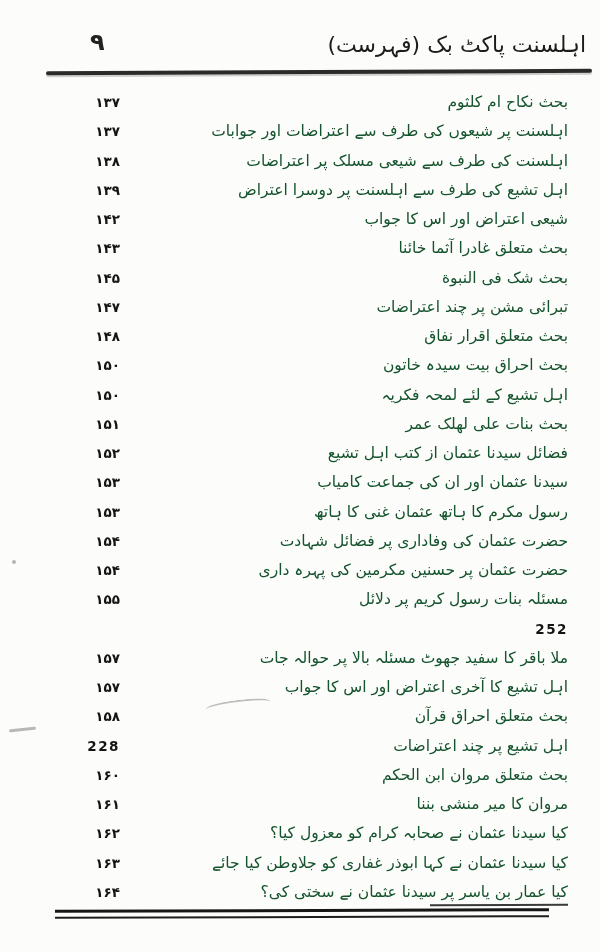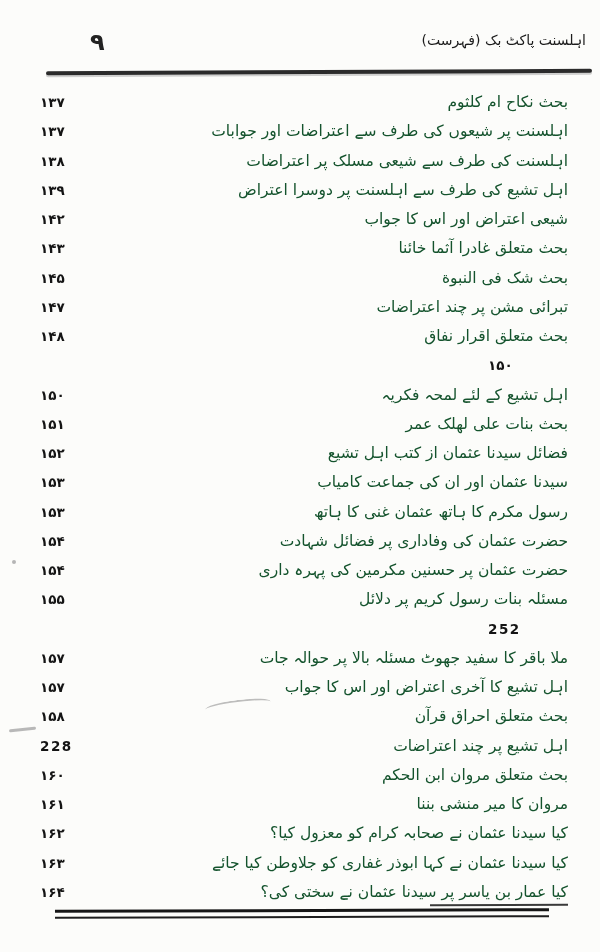--- a/index.html
+++ b/index.html
@@ -8,41 +8,41 @@
     position:relative;width:600px;height:952px;margin:0 auto;
     background:#fcfcfa;color:#1b1b1b;overflow:hidden;
   }
   
   .header-page-num{
     position:absolute;top:28px;left:90px;
     font-size:24px;font-weight:bold;color:#222;
   }
   .header-title{
     position:absolute;top:32px;right:14px;
-    font-size:14px;direction:rtl;white-space:nowrap;color:#1c1c1c;
+    font-size:22px;direction:rtl;white-space:nowrap;color:#1c1c1c;
   }
   .top-rule{
     position:absolute;top:70px;left:46px;width:546px;height:3.5px;
     background:#2b2b2b;border-radius:3px;transform:rotate(-0.25deg);
     box-shadow:0 2px 0 rgba(50,50,50,.22);
   }
   
   .toc{
     position:absolute;top:88px;left:40px;width:528px;height:818px;
     display:flex;flex-direction:column;justify-content:space-between;
   }
   .toc-row{
     display:flex;direction:rtl;justify-content:space-between;
     align-items:center;height:28px;
   }
   .toc-title{
     font-size:15.5px;white-space:nowrap;direction:rtl;color:#14532d;
   }
   .toc-page{
-    font-size:13.5px;font-weight:bold;width:80px;text-align:left;
+    font-size:13.5px;font-weight:bold;width:80px;text-align:right;
     letter-spacing:1.5px;color:#141414;direction:ltr;
   }
   
   .last-underline{
     position:absolute;top:904px;left:430px;width:138px;height:1.5px;
     background:#3a3a3a;transform:rotate(-0.3deg);
   }
   .bottom-rule{
     position:absolute;top:909px;left:55px;width:494px;height:4px;
     border-top:3.5px solid #161616;border-bottom:2px solid #1d1d1d;
@@ -114,20 +114,21 @@
       <span class="toc-title">تبرائی مشن پر چند اعتراضات</span>
       <span class="toc-page">۱۴۷</span>
     </div>
 
     <div class="toc-row">
       <span class="toc-title">بحث متعلق اقرار نفاق</span>
       <span class="toc-page">۱۴۸</span>
     </div>
 
     <div class="toc-row">
+      <span class="toc-title">بحث احراق بیت سیدہ خاتون</span>
       <span class="toc-page">۱۵۰</span>
     </div>
 
     <div class="toc-row">
       <span class="toc-title">اہل تشیع کے لئے لمحہ فکریہ</span>
       <span class="toc-page">۱۵۰</span>
     </div>
 
     <div class="toc-row">
       <span class="toc-title">بحث بنات علی لهلک عمر</span>

